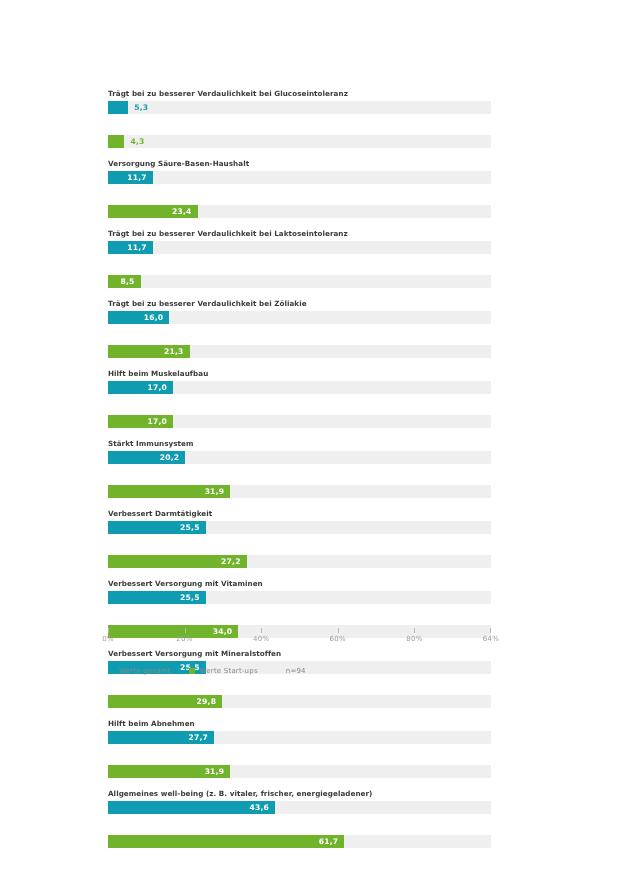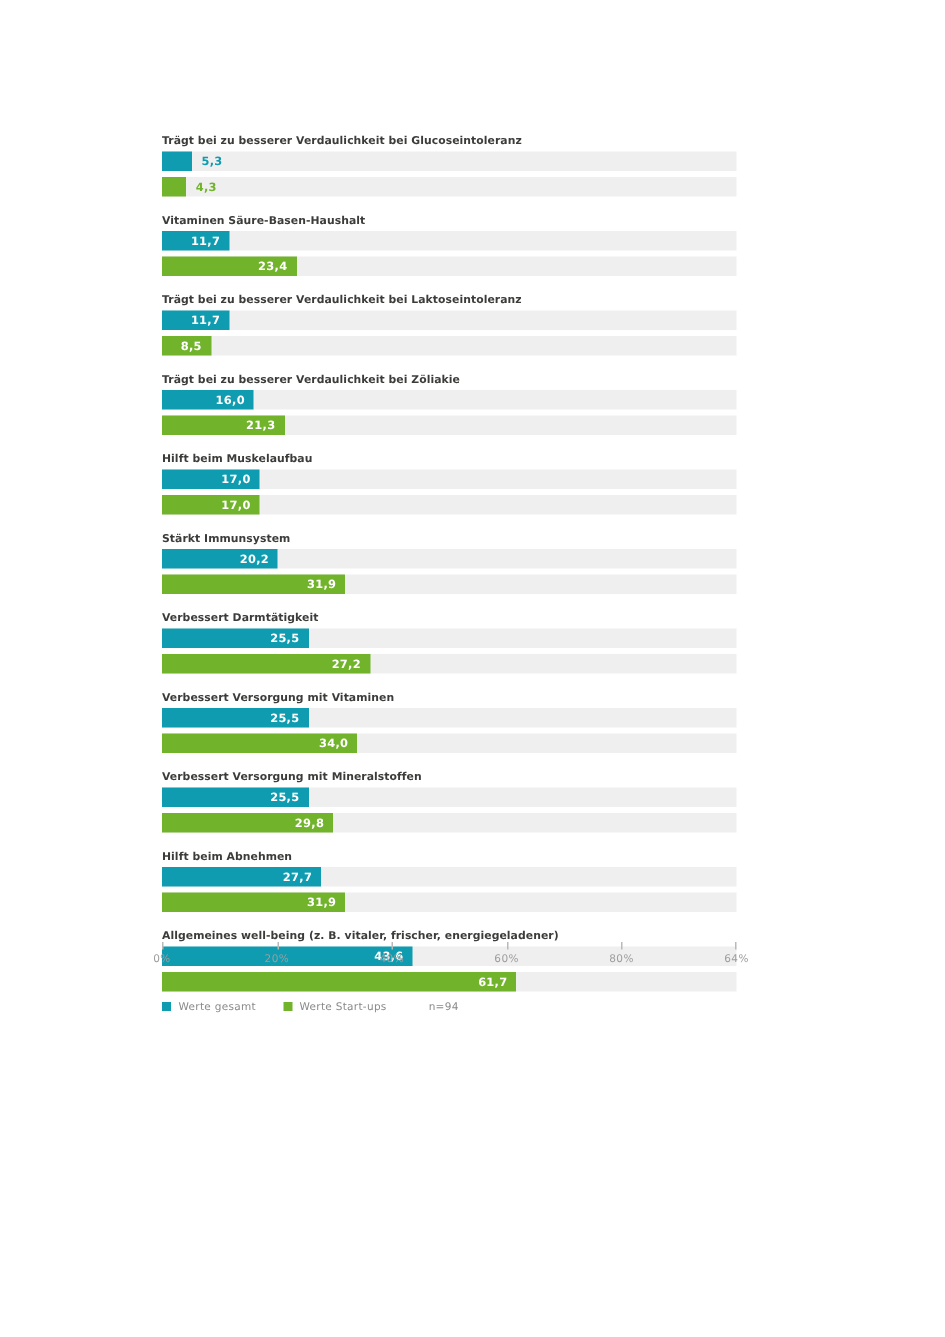--- a/index.html
+++ b/index.html
@@ -40,21 +40,21 @@
     color: #3c3c3b;
     letter-spacing: 0.05px;
     white-space: nowrap;
     margin-bottom: 2px;
   }
   .track {
     position: relative;
     width: 383px;
     height: 13px;
     background: #efefef;
-    margin-bottom: 4px;
+    margin-bottom: 21px;
   }
   .track:last-child {
     margin-bottom: 0;
   }
   .bar {
     position: absolute;
     left: 0;
     top: 0;
     height: 13px;
   }
@@ -146,21 +146,21 @@
         <div class="track">
           <div class="bar total" style="width: 20.299px;"></div>
           <span class="val outside-total" style="left: 26.299px;">5,3</span>
         </div>
         <div class="track">
           <div class="bar startup" style="width: 16.469px;"></div>
           <span class="val outside-startup" style="left: 22.469px;">4,3</span>
         </div>
       </div>
       <div class="group">
-        <div class="cat-label">Vitaminen Säure-Basen-Haushalt</div>
+        <div class="cat-label">Versorgung Säure-Basen-Haushalt</div>
         <div class="track">
           <div class="bar total" style="width: 44.811px;"></div>
           <span class="val inside" style="left: 0px; width: 38.811px;">11,7</span>
         </div>
         <div class="track">
           <div class="bar startup" style="width: 89.622px;"></div>
           <span class="val inside" style="left: 0px; width: 83.622px;">23,4</span>
         </div>
       </div>
       <div class="group">

